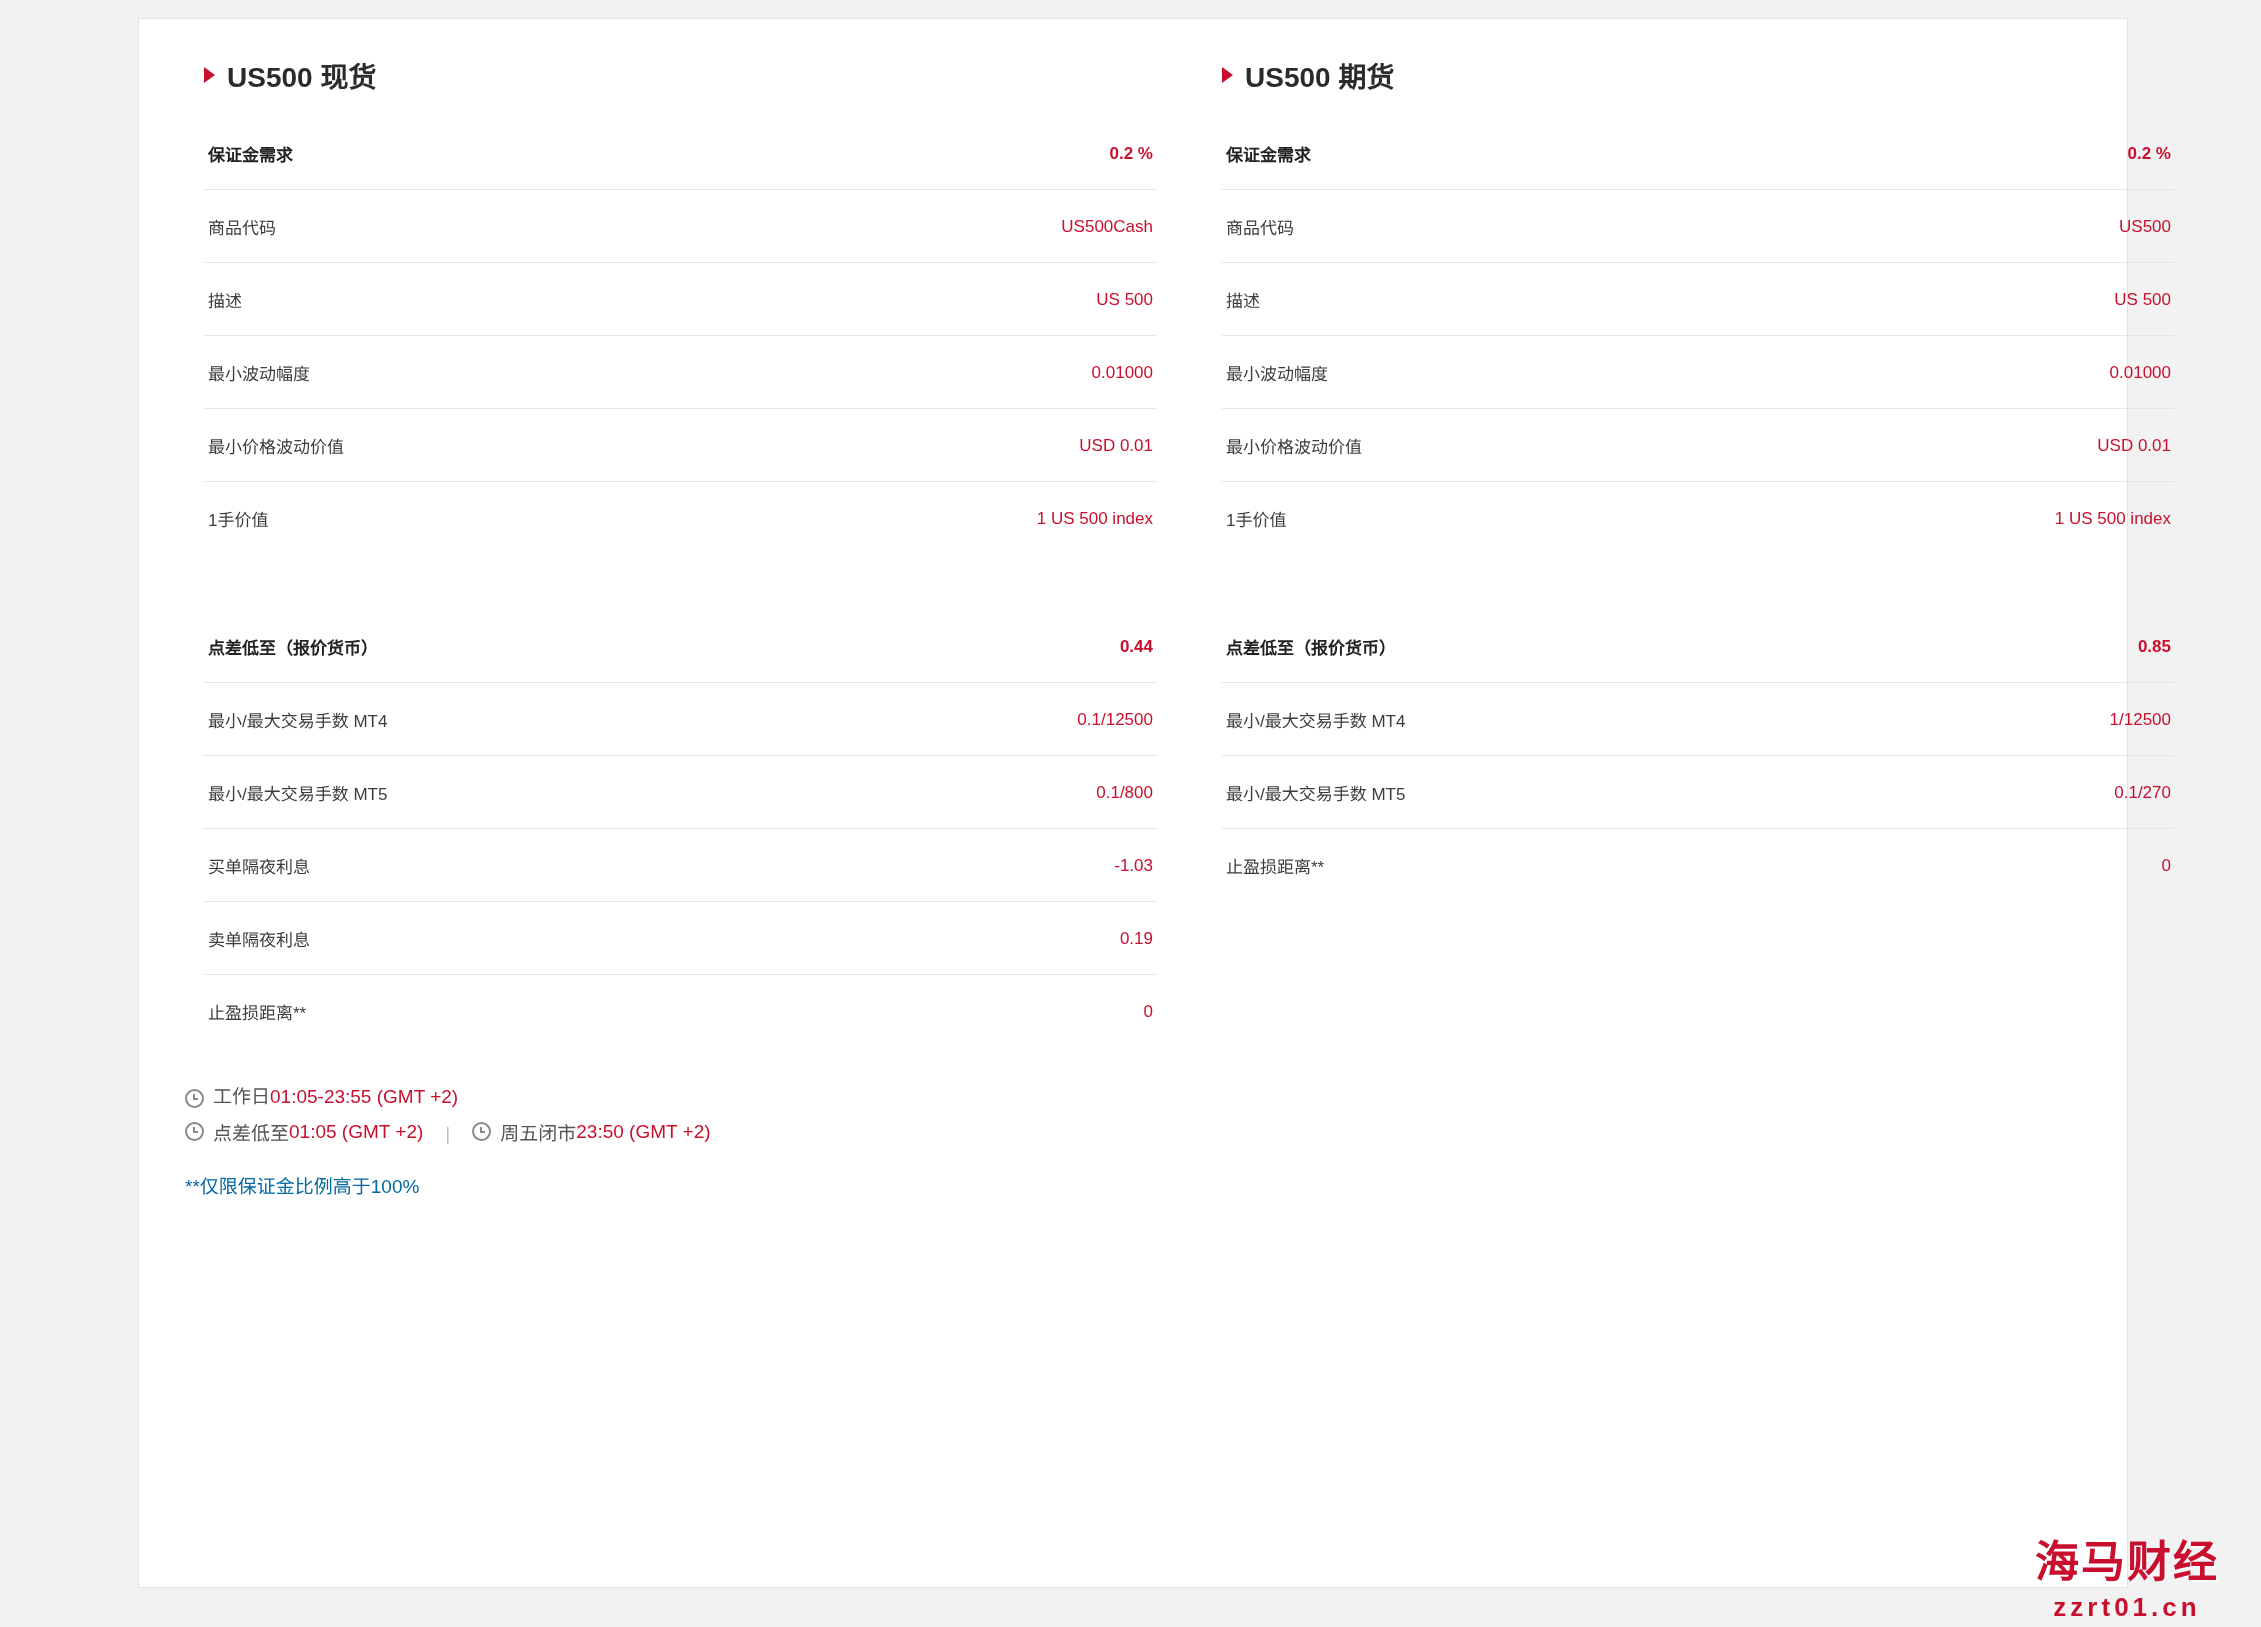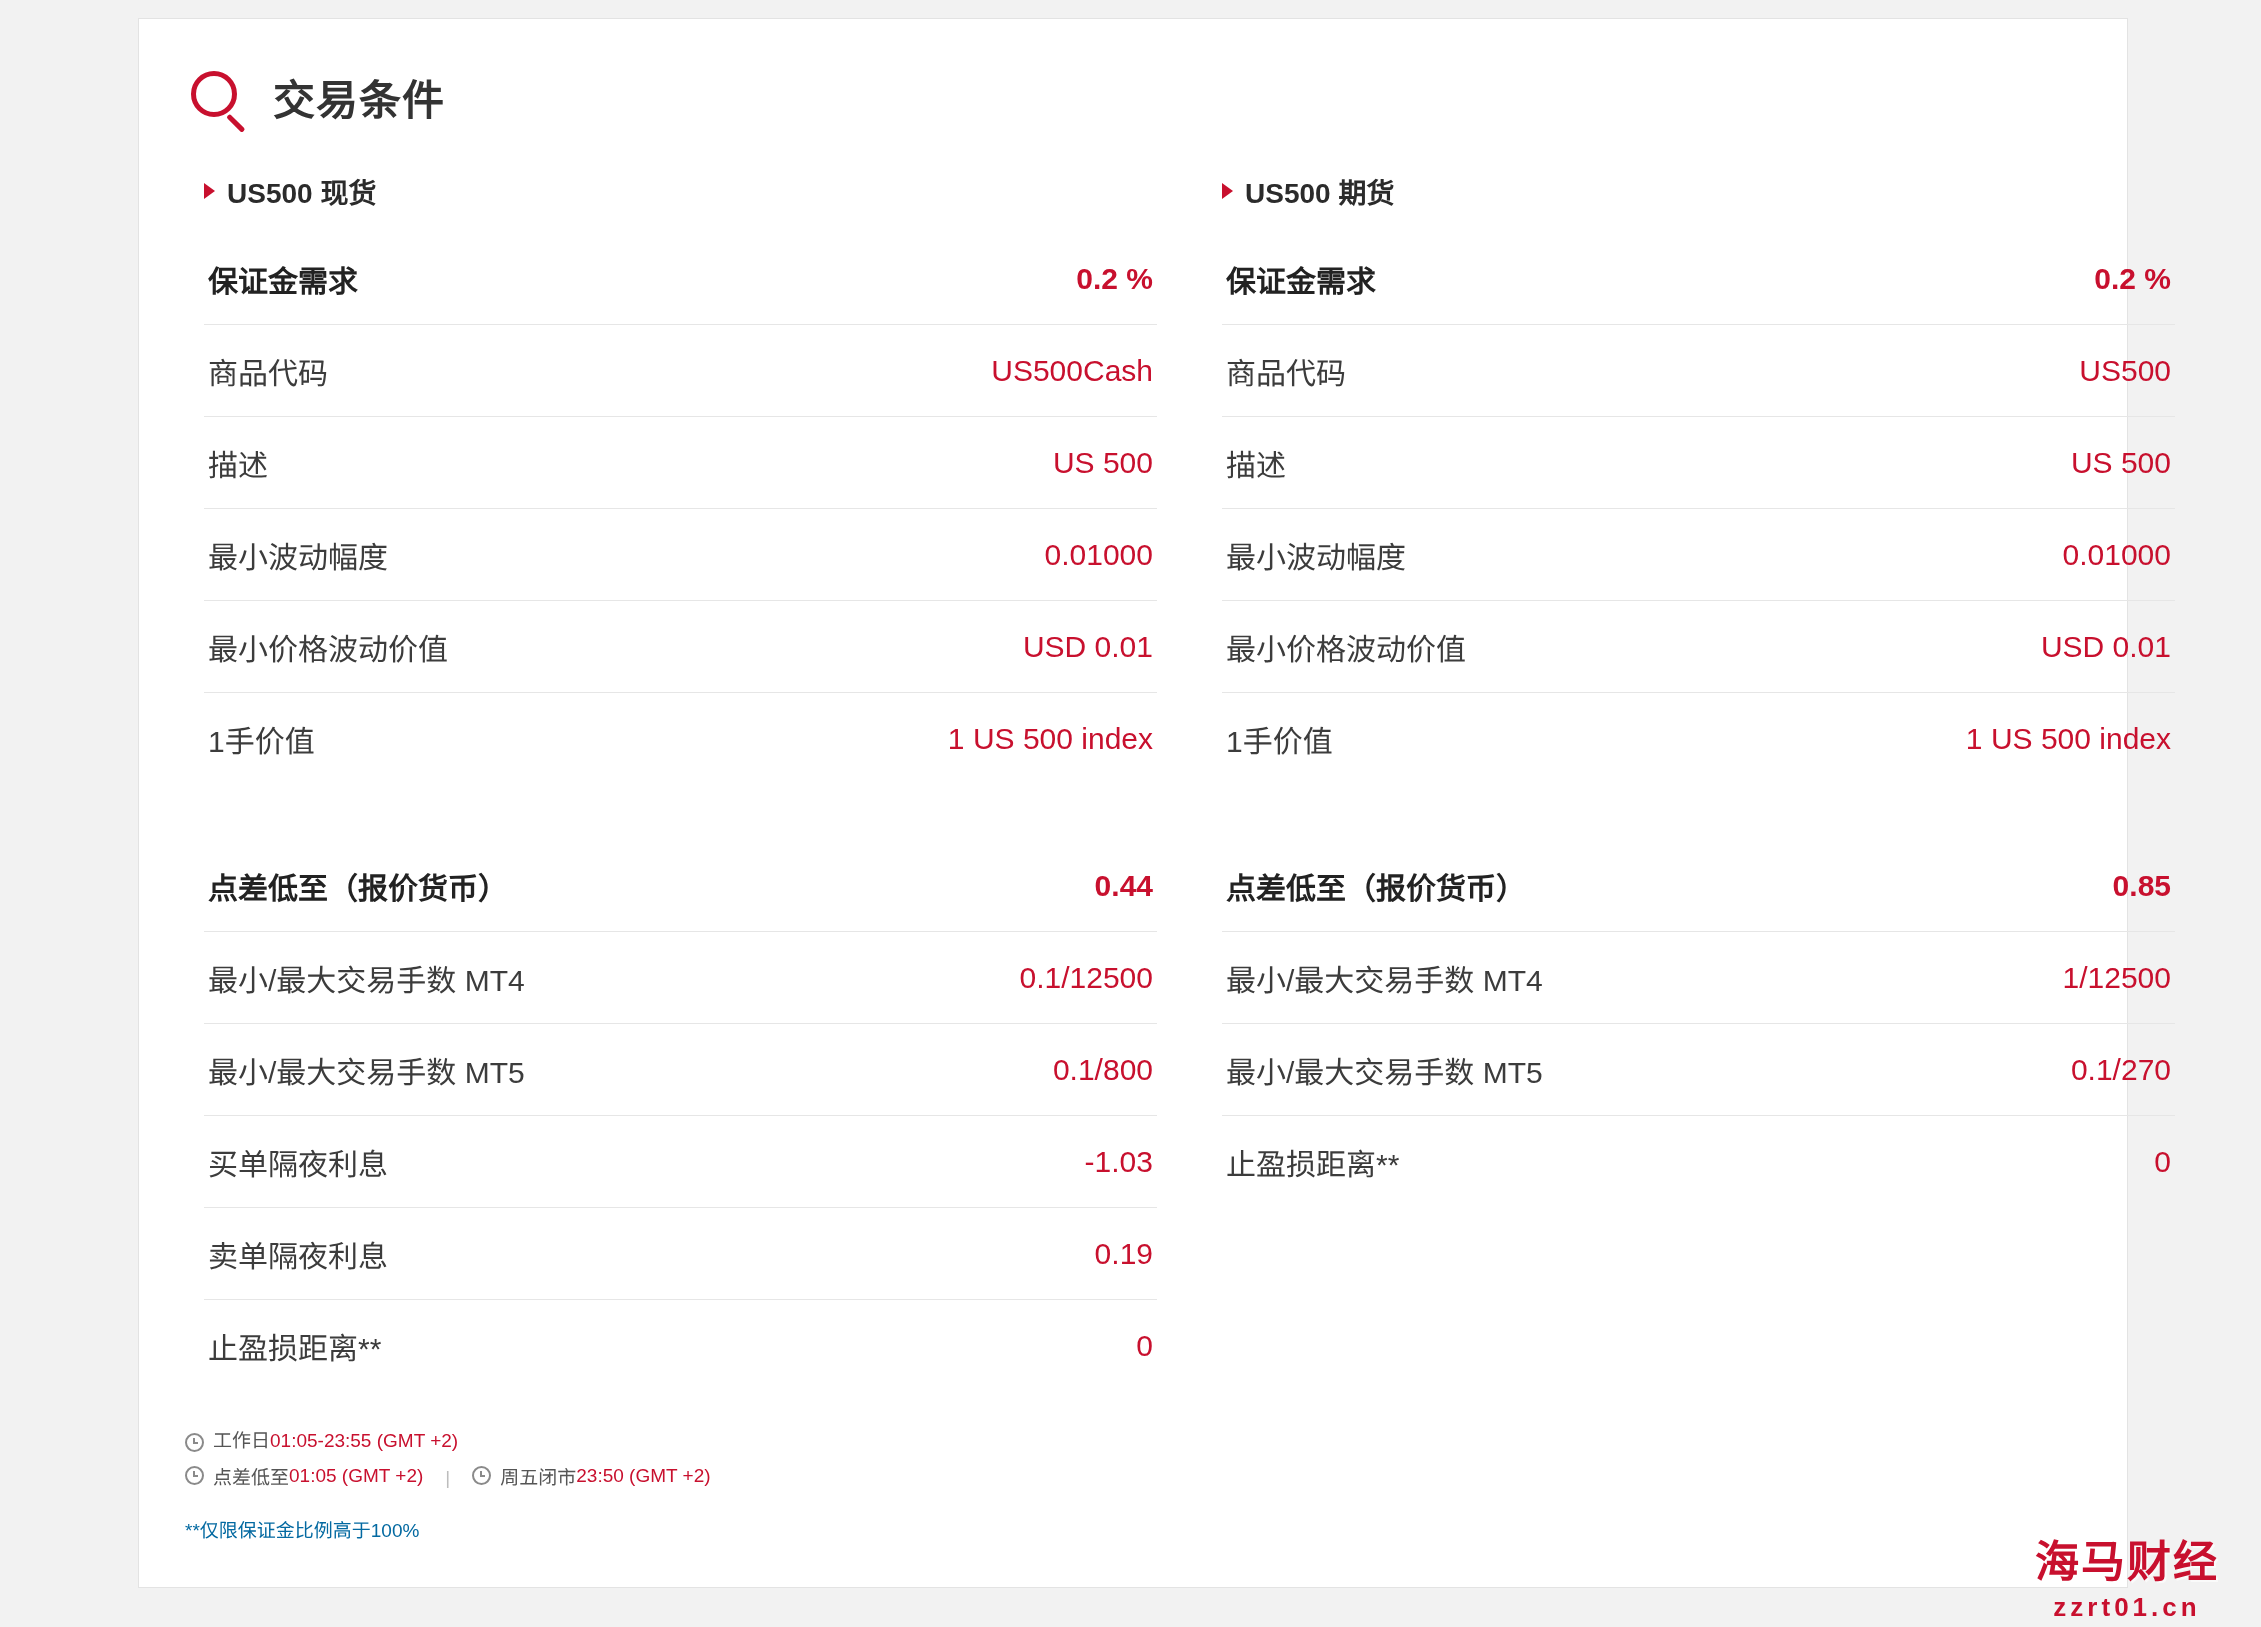--- a/index.html
+++ b/index.html
@@ -97,21 +97,21 @@
     margin-right: 12px;
     flex: none;
   }
 
   .row {
     display: flex;
     justify-content: space-between;
     align-items: center;
     border-bottom: 1px solid #e6e6e6;
     padding: 24px 4px 23px 4px;
-    font-size: 30px;
+    font-size: 17px;
   }
   .row .label { color: #3c3c3c; }
   .row .value { color: #c8102e; text-align: right; }
   .row.bold .label { font-weight: bold; color: #222; }
   .row.bold .value { font-weight: bold; }
   .row.nb { border-bottom: none; }
 
   .gap { height: 56px; }
 
   
@@ -185,27 +185,20 @@
     letter-spacing: 4px;
     margin-top: 2px;
     text-align: center;
   }
 </style>
 </head>
 <body>
 
 <div class="page">
 
-  <div class="header">
-    <div class="search-icon">
-      <div class="ring"></div>
-      <div class="handle"></div>
-    </div>
-    <div class="page-title">交易条件</div>
-  </div>
 
   <div class="columns">
 
     <div class="col">
       <div class="col-head">
         <span class="caret"></span>
         <span>US500 现货</span>
       </div>
 
       <div class="row bold">

